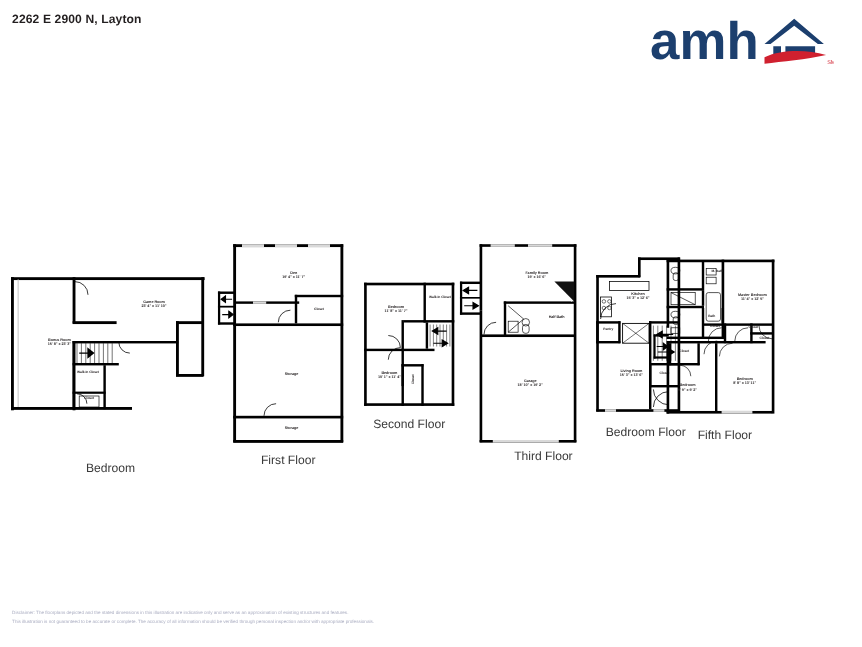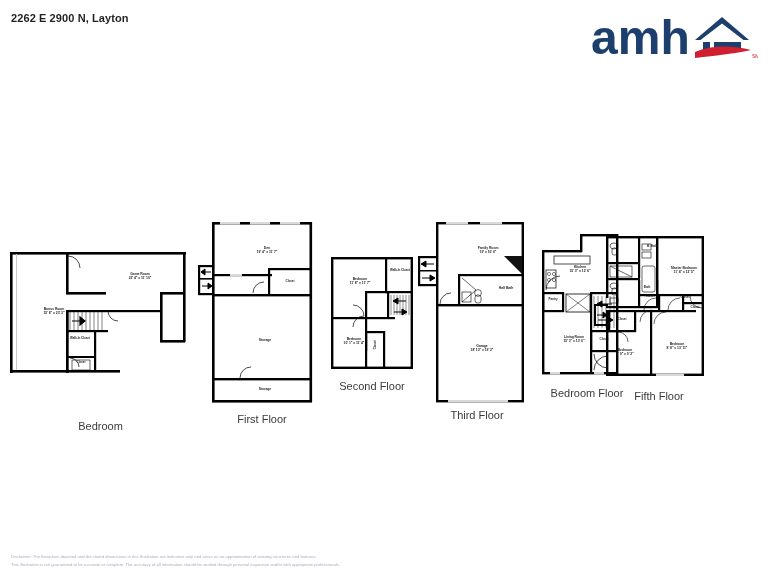--- a/index.html
+++ b/index.html
@@ -272,21 +272,21 @@
       <span class="dim">19' x 16' 6"</span>
     </div>
     <div class="rm" style="left:72px;top:66px;width:32px;">
       <span>Half Bath</span>
       <span class="dim"></span>
     </div>
     <div class="rm" style="left:36px;top:124px;width:56px;">
       <span>Garage</span>
       <span class="dim">18' 10" x 19' 2"</span>
     </div>
-    <div class="floor-name" style="left:4px;top:189px;width:110px;">Third Floor</div>
+    <div class="floor-name" style="left:21px;top:189px;width:110px;">Third Floor</div>
   </div>
 
   <div class="floor" style="left:532px;top:32px;">
     <svg width="100" height="150" viewBox="0 0 100 150">
       <g fill="#000">
         <rect x="10" y="18" width="40" height="2.4"></rect>
         <rect x="48" y="2" width="2.4" height="18"></rect>
         <rect x="48" y="2" width="38" height="2.4"></rect>
         <rect x="84" y="2" width="2.4" height="140"></rect>
         <rect x="10" y="18" width="2.4" height="124"></rect>

